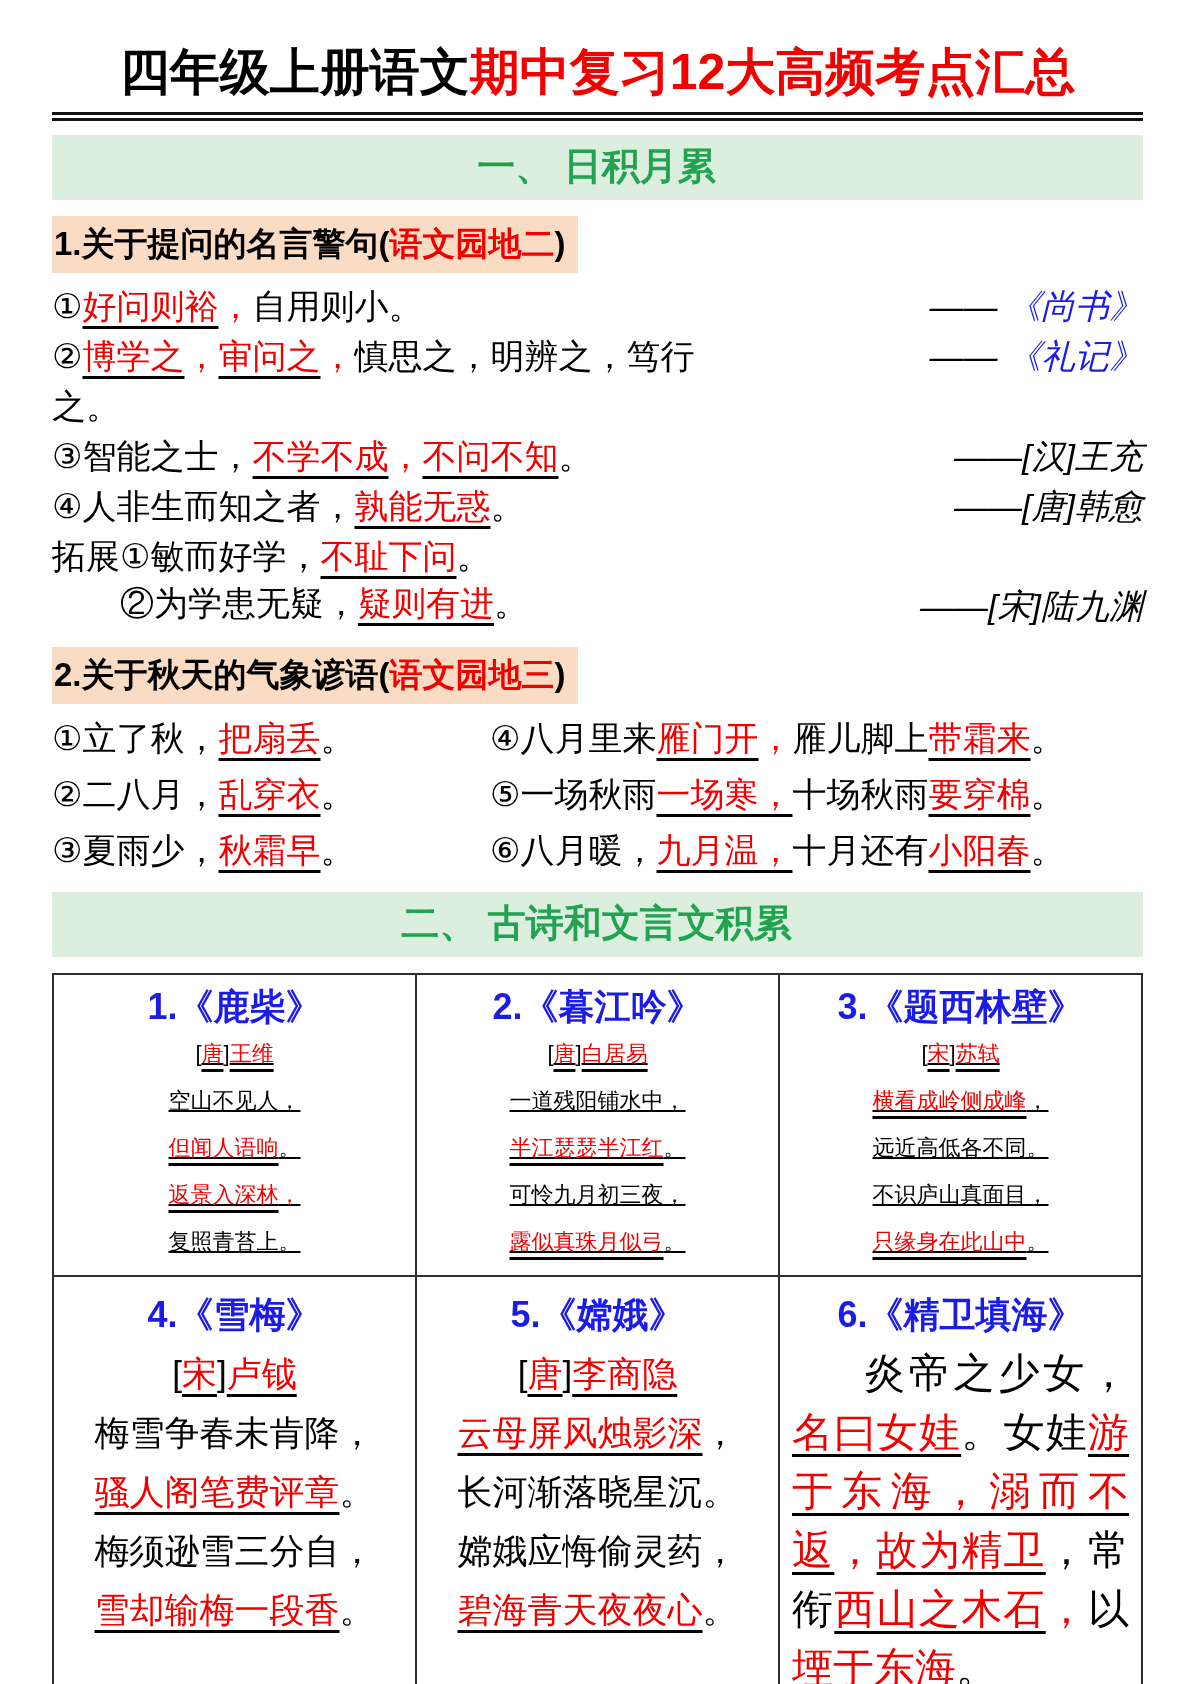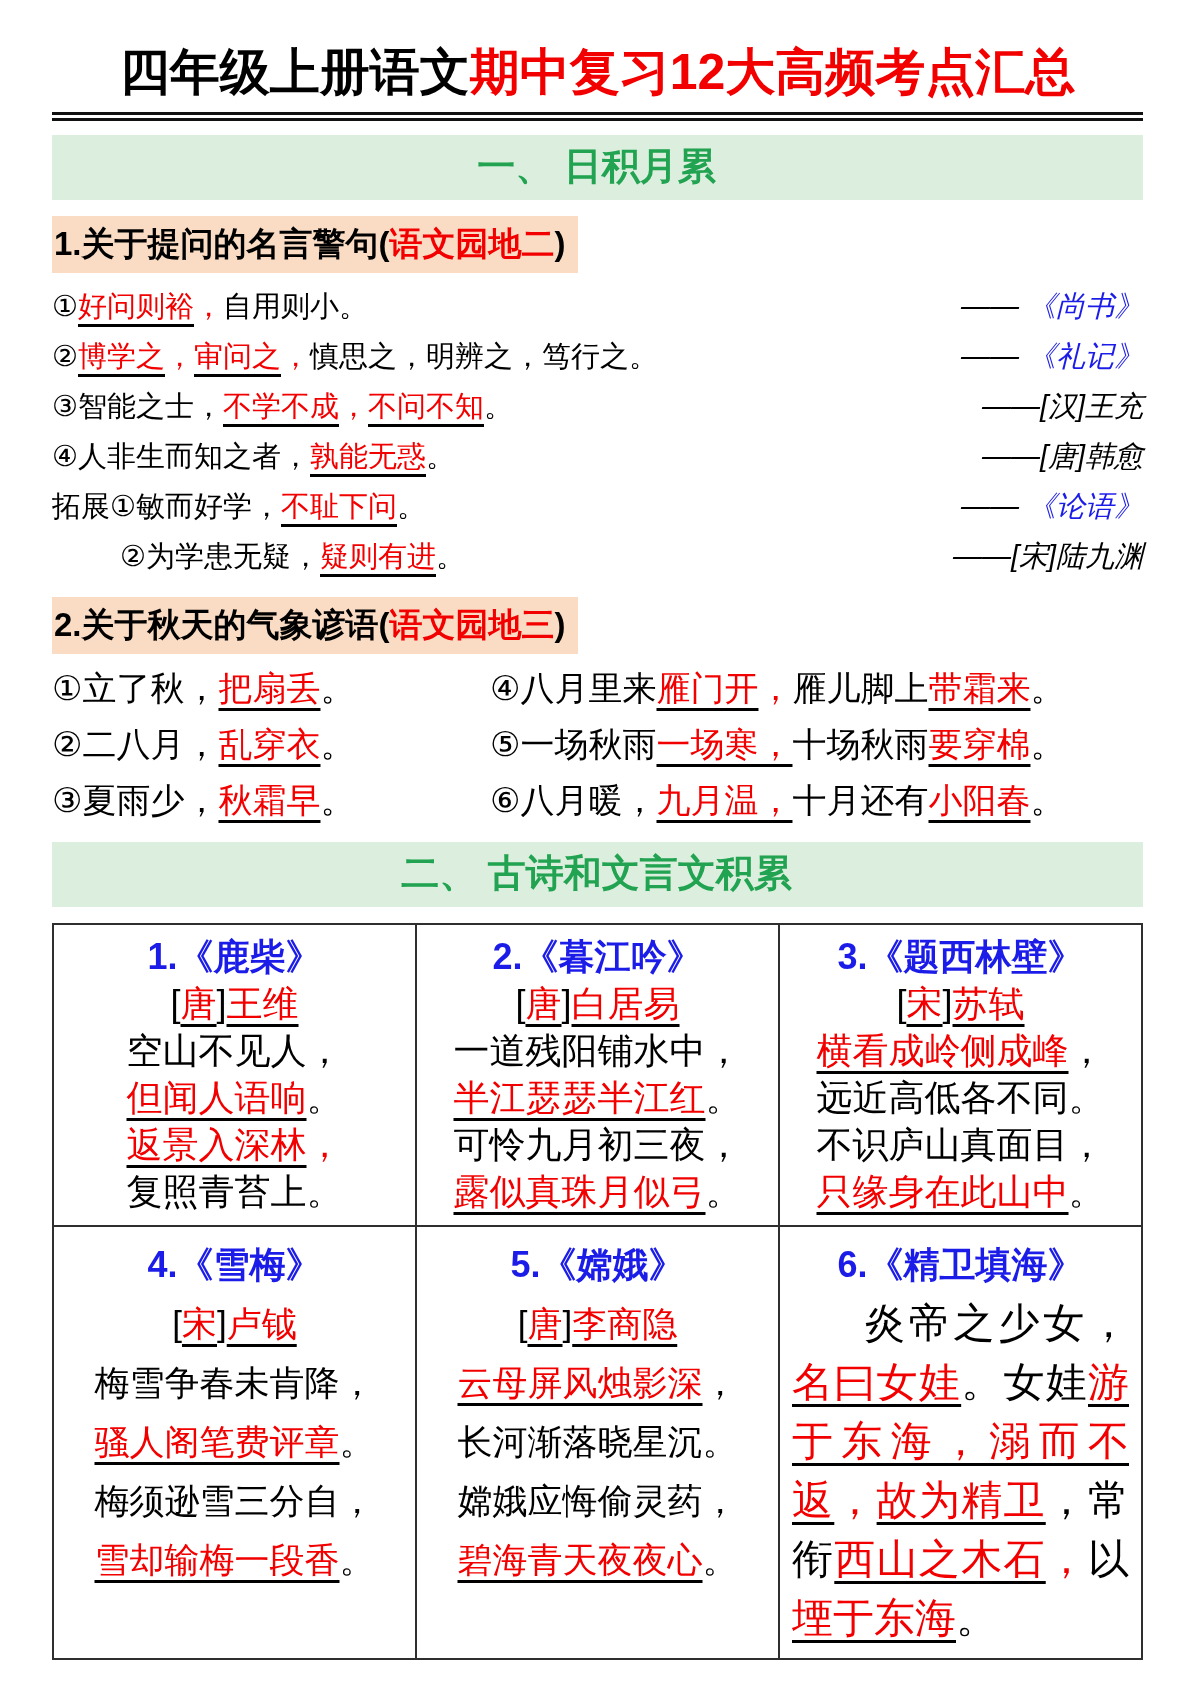--- a/index.html
+++ b/index.html
@@ -39,40 +39,40 @@
 
   
   .subhead{
     display:inline-block;background:var(--peach);
     font-size:33px;font-weight:bold;line-height:40px;
     padding:8px 12px 9px 2px;margin-top:16px;
   }
 
   
   .quotes{margin-top:8px;}
-  .quote-row{display:flex;font-size:29px;line-height:50px;}
+  .quote-row{display:flex;font-size:34px;line-height:50px;}
   .quote-row .q-left{flex:1 1 auto;}
   .quote-row .q-src{flex:0 0 382px;text-align:right;font-style:italic;}
-  .quote-row.indent .q-left{padding-left:68px;}
+  .quote-row.indent .q-left{padding-left:68px;font-family:Liberation Mono, monospace;}
 
   
   .proverbs{display:grid;grid-template-columns:438px 1fr;margin-top:6px;}
   .proverb{font-size:34px;line-height:56px;white-space:nowrap;}
 
   
   table.poems{
     width:100%;border-collapse:collapse;margin-top:16px;
     table-layout:fixed;
   }
   table.poems td{
     border:2px solid var(--border);vertical-align:top;
     text-align:center;padding:8px 6px 10px;
   }
   .poem-title{font-size:36px;font-weight:bold;color:var(--blue);}
-  .row1 .pline{font-size:36px;line-height:47px;}
+  .row1 .pline{font-size:22px;line-height:47px;text-decoration:underline;}
   .row1 .poem-title{line-height:47px;}
   .row2 .pline{font-size:35px;line-height:59px;}
   .row2 .poem-title{line-height:59px;}
   .poem-para{
     font-size:41px;line-height:59px;text-align:justify;
     text-indent:72px;padding:0 6px;
   }
 
   
   .s-k{color:var(--ink);}
@@ -111,21 +111,20 @@
     <div class="quote-row">
       <span class="q-left"><span class="s-k">③智能之士，</span><span class="s-ru">不学不成</span><span class="s-r">，</span><span class="s-ru">不问不知</span><span class="s-k">。</span></span>
       <span class="q-src"><span class="s-k">——[汉]王充</span></span>
     </div>
     <div class="quote-row">
       <span class="q-left"><span class="s-k">④人非生而知之者，</span><span class="s-ru">孰能无惑</span><span class="s-k">。</span></span>
       <span class="q-src"><span class="s-k">——[唐]韩愈</span></span>
     </div>
     <div class="quote-row">
       <span class="q-left"><span class="s-k">拓展①敏而好学，</span><span class="s-ru">不耻下问</span><span class="s-k">。</span></span>
-      <span class="q-src"><span class="s-k">—— </span><span class="s-bl">《论语》</span></span>
     </div>
     <div class="quote-row indent">
       <span class="q-left"><span class="s-k">②为学患无疑，</span><span class="s-ru">疑则有进</span><span class="s-k">。</span></span>
       <span class="q-src"><span class="s-k">——[宋]陆九渊</span></span>
     </div>
   </div>
 
   <div class="subhead"><span class="s-k">2.关于秋天的气象谚语(</span><span class="s-r">语文园地三</span><span class="s-k">)</span></div>
 
   <div class="proverbs">

